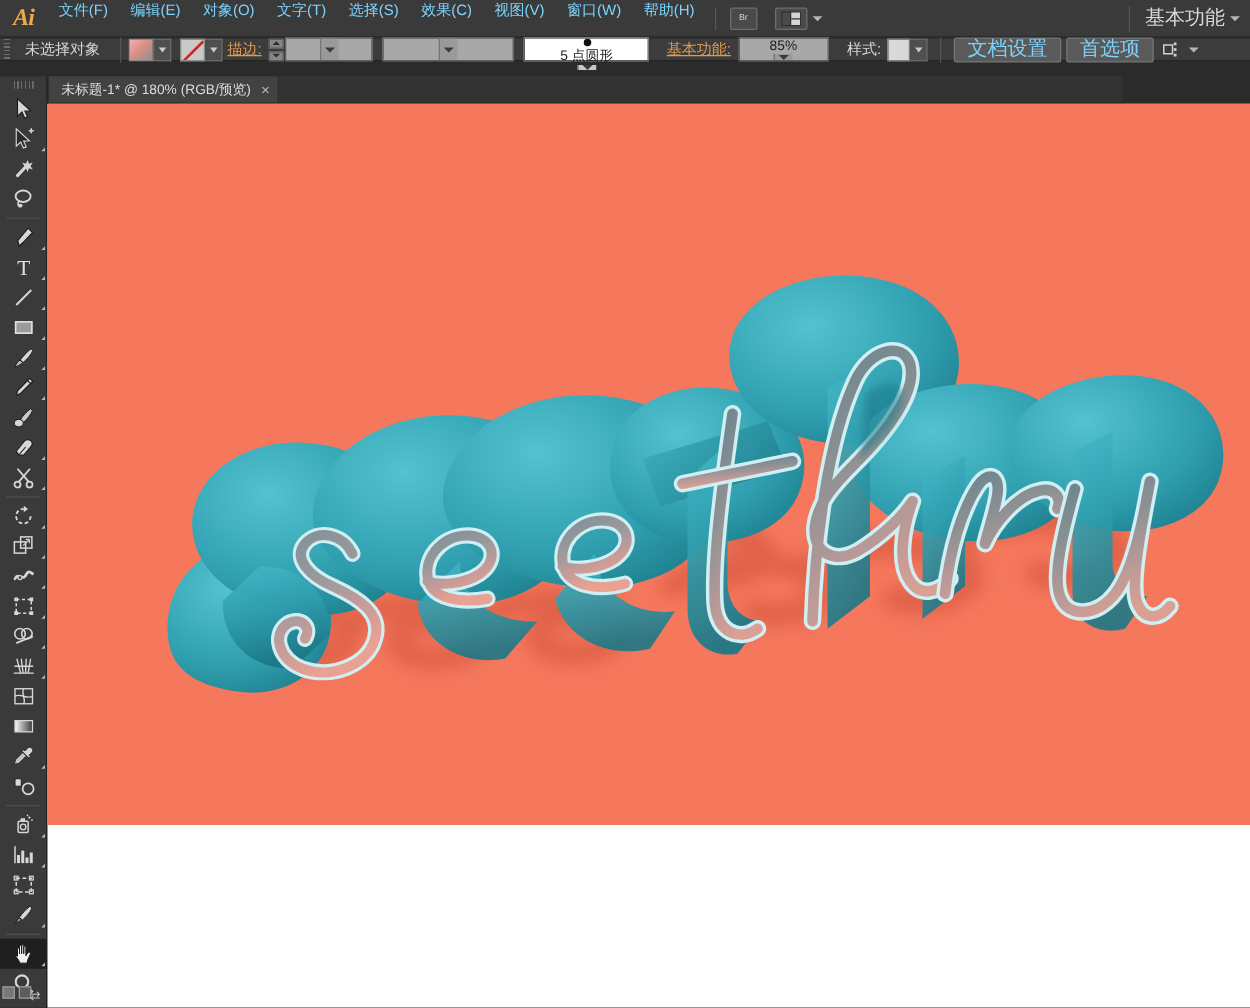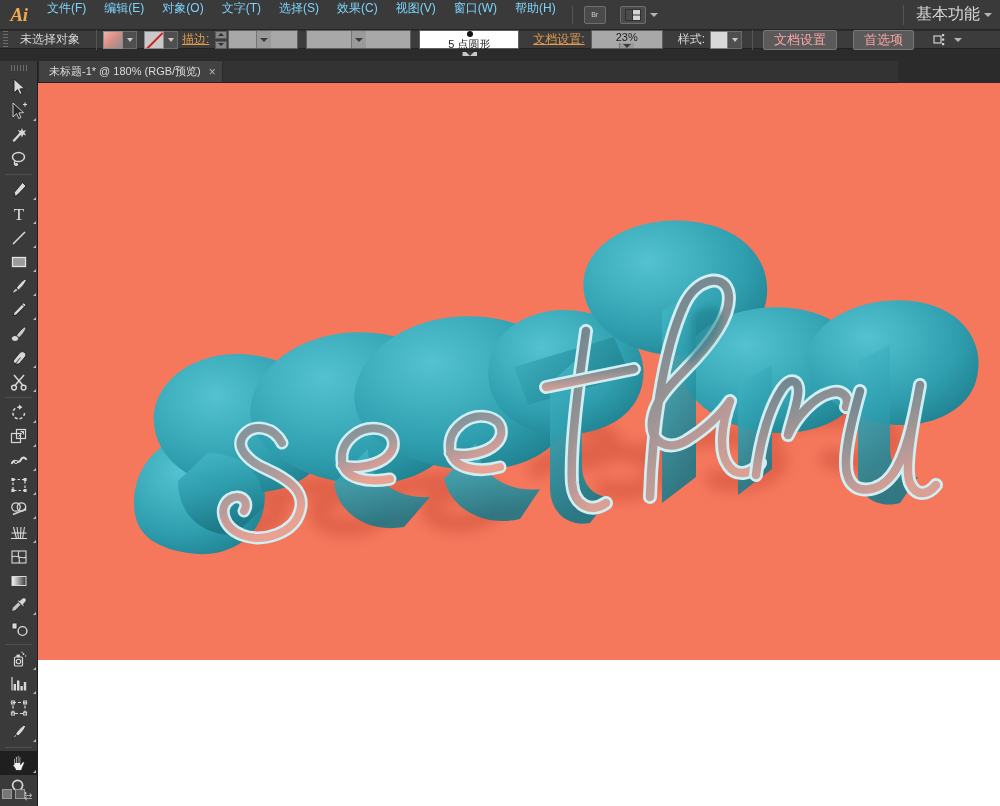--- a/index.html
+++ b/index.html
@@ -118,22 +118,22 @@
   }
   .cb-combo.white { background:#ffffff; }
   .cb-combo.white .arw { background:#c8c8c8; }
   .dot-bullet {
     width:6px;height:6px;border-radius:50%;background:#111; margin:0 5px 0 6px; flex:none;
   }
   .cb-text { font-size:12px; color:#d6d6d6; margin:0 5px; white-space:nowrap; }
   .cb-button {
     height:20px; padding:0 10px; background:#5a5a5a;
     border:1px solid #767676; border-radius:2px;
-    color:#fca5a5; font-size:13px; display:flex; align-items:center;
-    margin-right:16px; white-space:nowrap;
+    color:#7dd3fc; font-size:16px; display:flex; align-items:center;
+    margin-right:4px; white-space:nowrap;
   }
   .style-swatch { width:18px; height:18px; background:#d9d9d9; border:1px solid #7e7e7e; }
   .cb-icon-misc {
     width:20px;height:18px; display:flex; align-items:center; justify-content:center;
     color:#cfcfcf; font-size:11px;
   }
 
   
   #tabbar {
     position:absolute; left:38px; top:61px; width:860px; height:22px;
@@ -288,24 +288,24 @@
   <div class="cb-combo white" style="width:100px">
     <span class="dot-bullet"></span>
     <span class="val">5 点圆形</span>
     <span class="arw">
         <i></i>
       </span>
   </div>
 
   <div style="width:10px"></div>
 
-  <span class="cb-link-label">文档设置:</span>
+  <span class="cb-link-label">基本功能:</span>
 
   <div class="cb-combo" style="width:72px">
-    <span class="val">23%</span>
+    <span class="val">85%</span>
     <span class="arw">
         <i></i>
       </span>
   </div>
 
   <div style="width:10px"></div>
 
   <span class="cb-text">样式:</span>
 
   <div class="swatch-wrap">

